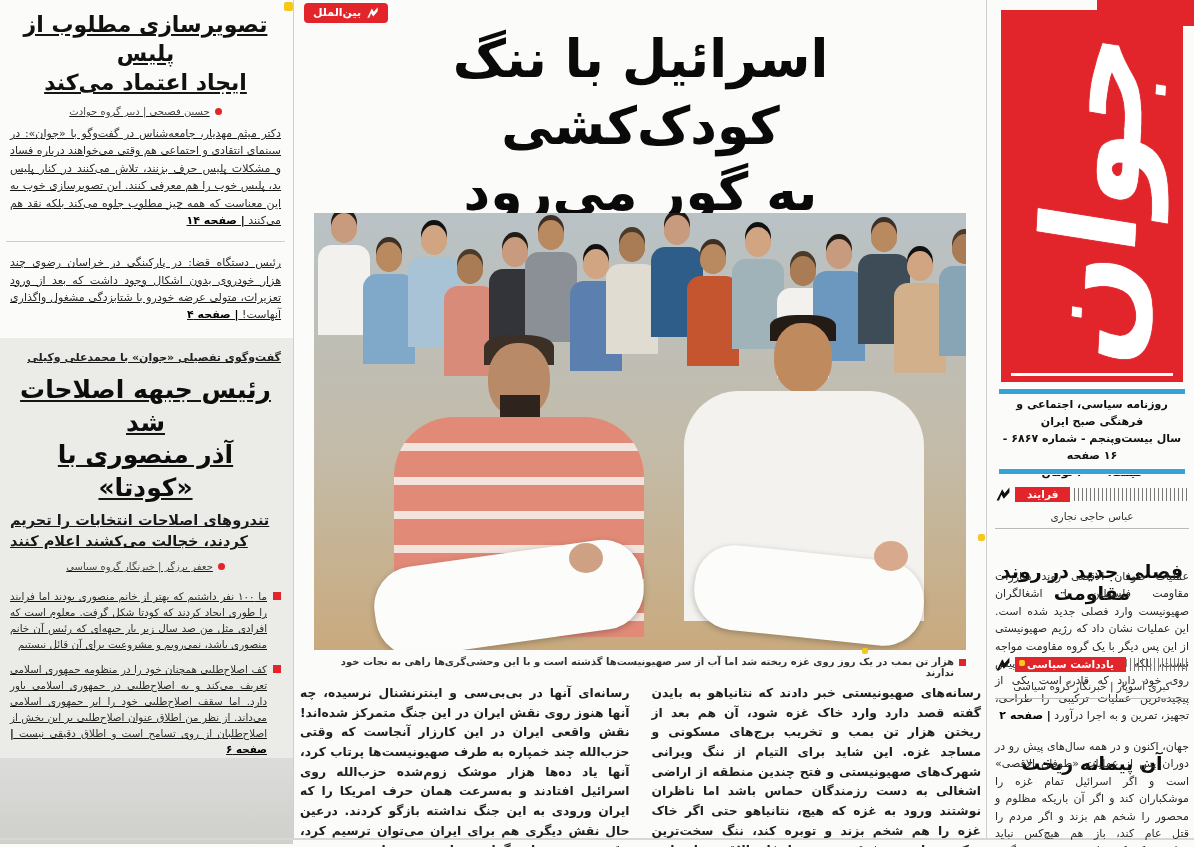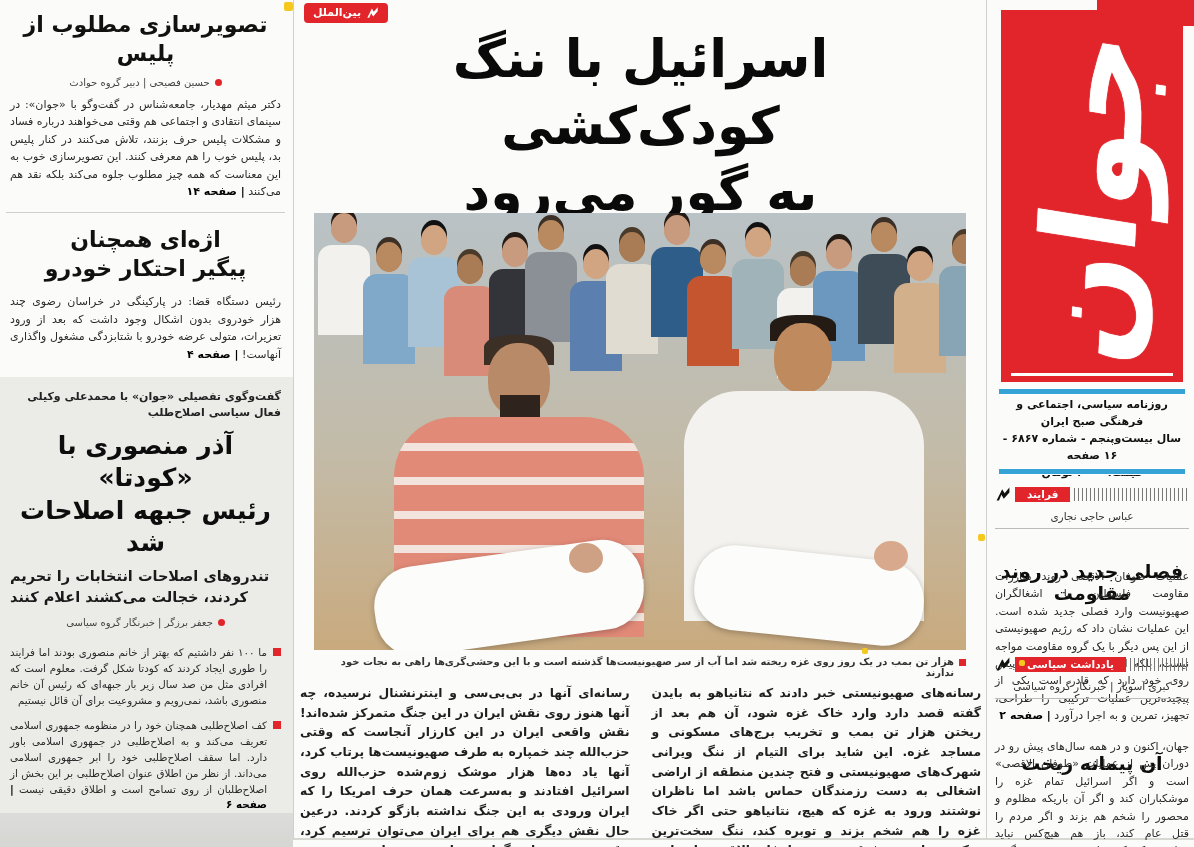--- a/index.html
+++ b/index.html
@@ -8,21 +8,21 @@
     background:#fbfbf9;color:#161616;
     font-family:"DejaVu Sans",sans-serif;
     direction:rtl;
   }
   .abs{position:absolute;}
   
   .vdiv{position:absolute;top:0;width:1px;height:838px;background:#cfcfcb;}
   .hbottom{position:absolute;left:0;top:838px;width:1194px;height:2px;background:#d8d8d3;}
 
   
-  .left-col{left:0;top:0;width:293px;height:838px;}
+  .left-col{left:0;top:0;width:293px;height:838px;text-decoration:underline;}
   .lc-inner{padding:10px 12px 0 10px;}
   .head-sm{font-weight:bold;text-align:center;font-size:22px;line-height:1.32;color:#111;}
   .byline{display:flex;align-items:center;justify-content:center;gap:5px;font-size:10px;color:#444;margin:9px 0 8px;}
   .byline .dot{width:7px;height:7px;border-radius:50%;background:#e2242b;display:inline-block;}
   .body-sm{font-size:11px;line-height:1.58;text-align:justify;color:#2a2a2a;}
   .body-sm b,.pg{font-weight:bold;color:#000;margin-top:36px;}
   .divider{height:1px;background:#cfcfcb;margin:12px -4px;}
   .gray-box{background:#ebebe8;margin:14px -12px 0 -10px;padding:12px 12px 0 10px;height:494px;display:flex;flex-direction:column;}
   .kicker{font-size:11px;font-weight:bold;line-height:1.5;color:#222;}
   .head-md{font-weight:bold;text-align:center;font-size:25px;line-height:1.3;color:#0d0d0d;margin:8px 0 6px;}
@@ -80,46 +80,42 @@
   .speck{position:absolute;background:#f5c81e;border-radius:2px;}
 </style>
 </head>
 <body>
 
 <div class="abs left-col">
   <div class="lc-inner">
     <div>
       <div class="head-sm">
         <div>تصویرسازی مطلوب از پلیس</div>
+        <div>ایجاد اعتماد می‌کند</div>
       </div>
       <div class="byline">
         <span class="dot"></span>
         <span>حسین فصیحی | دبیر گروه حوادث</span>
       </div>
       <div class="body-sm"><span>دکتر میثم مهدیار، جامعه‌شناس در گفت‌وگو با «جوان»: در سینمای انتقادی و اجتماعی هم وقتی می‌خواهند درباره فساد و مشکلات پلیس حرف بزنند، تلاش می‌کنند در کنار پلیس بد، پلیس خوب را هم معرفی کنند. این تصویرسازی خوب به این معناست که همه چیز مطلوب جلوه می‌کند بلکه نقد هم می‌کنند </span><span class="pg">| صفحه ۱۴</span></div>
     </div>
 
     <div class="divider"></div>
 
     <div>
-      <div class="head-sm">
-        <div>اژه‌ای همچنان</div>
-        <div>پیگیر احتکار خودرو</div>
-      </div>
       <div class="body-sm" style="margin-top:10px"><span>رئیس دستگاه قضا: در پارکینگی در خراسان رضوی چند هزار خودروی بدون اشکال وجود داشت که بعد از ورود تعزیرات، متولی عرضه خودرو با شتابزدگی مشغول واگذاری آنهاست! </span><span class="pg">| صفحه ۴</span></div>
     </div>
 
     <div class="gray-box">
       <div class="kicker">
         <div>گفت‌وگوی تفصیلی «جوان» با محمدعلی وکیلی</div>
-        <div>فعال سیاسی اصلاح‌طلب</div>
       </div>
       <div class="head-md">
+        <div>رئیس جبهه اصلاحات شد</div>
         <div>آذر منصوری با «کودتا»</div>
-        <div>رئیس جبهه اصلاحات شد</div>
       </div>
       <div class="subhead">
         <div>تندروهای اصلاحات انتخابات را تحریم</div>
         <div>کردند، خجالت می‌کشند اعلام کنند</div>
       </div>
       <div class="byline">
         <span class="dot"></span>
         <span>جعفر برزگر | خبرنگار گروه سیاسی</span>
       </div>
       <div class="bullet">

